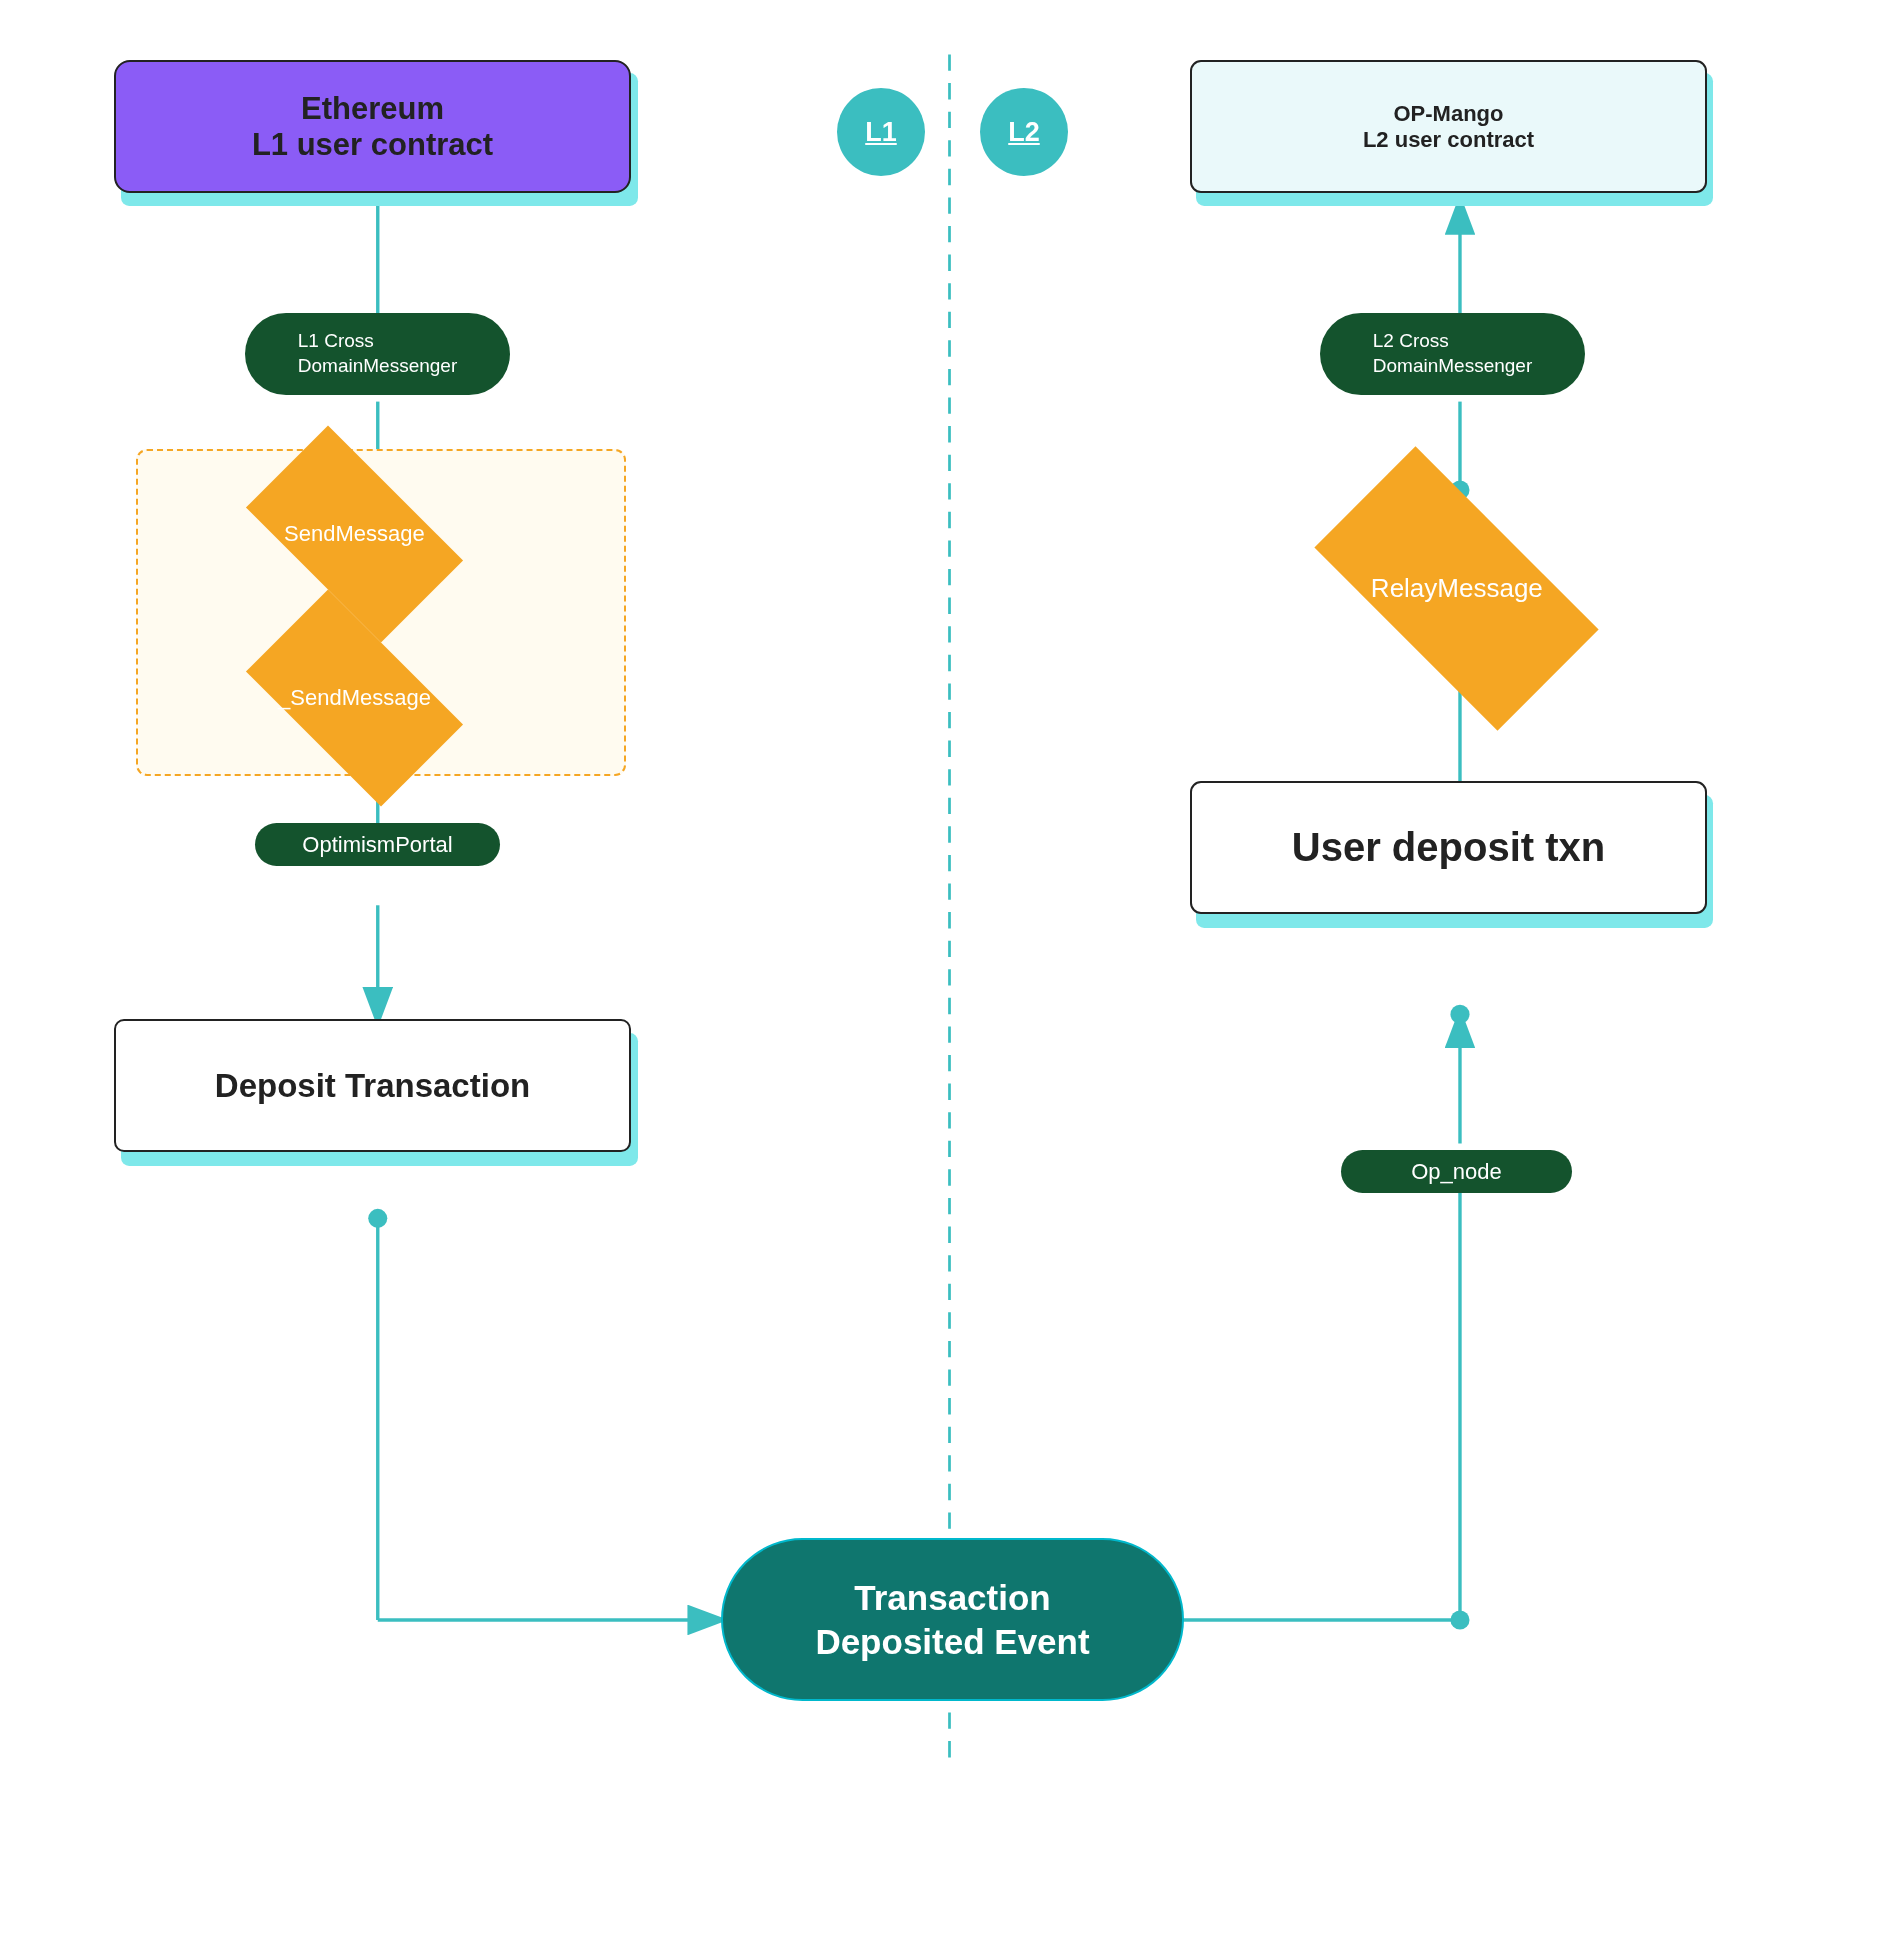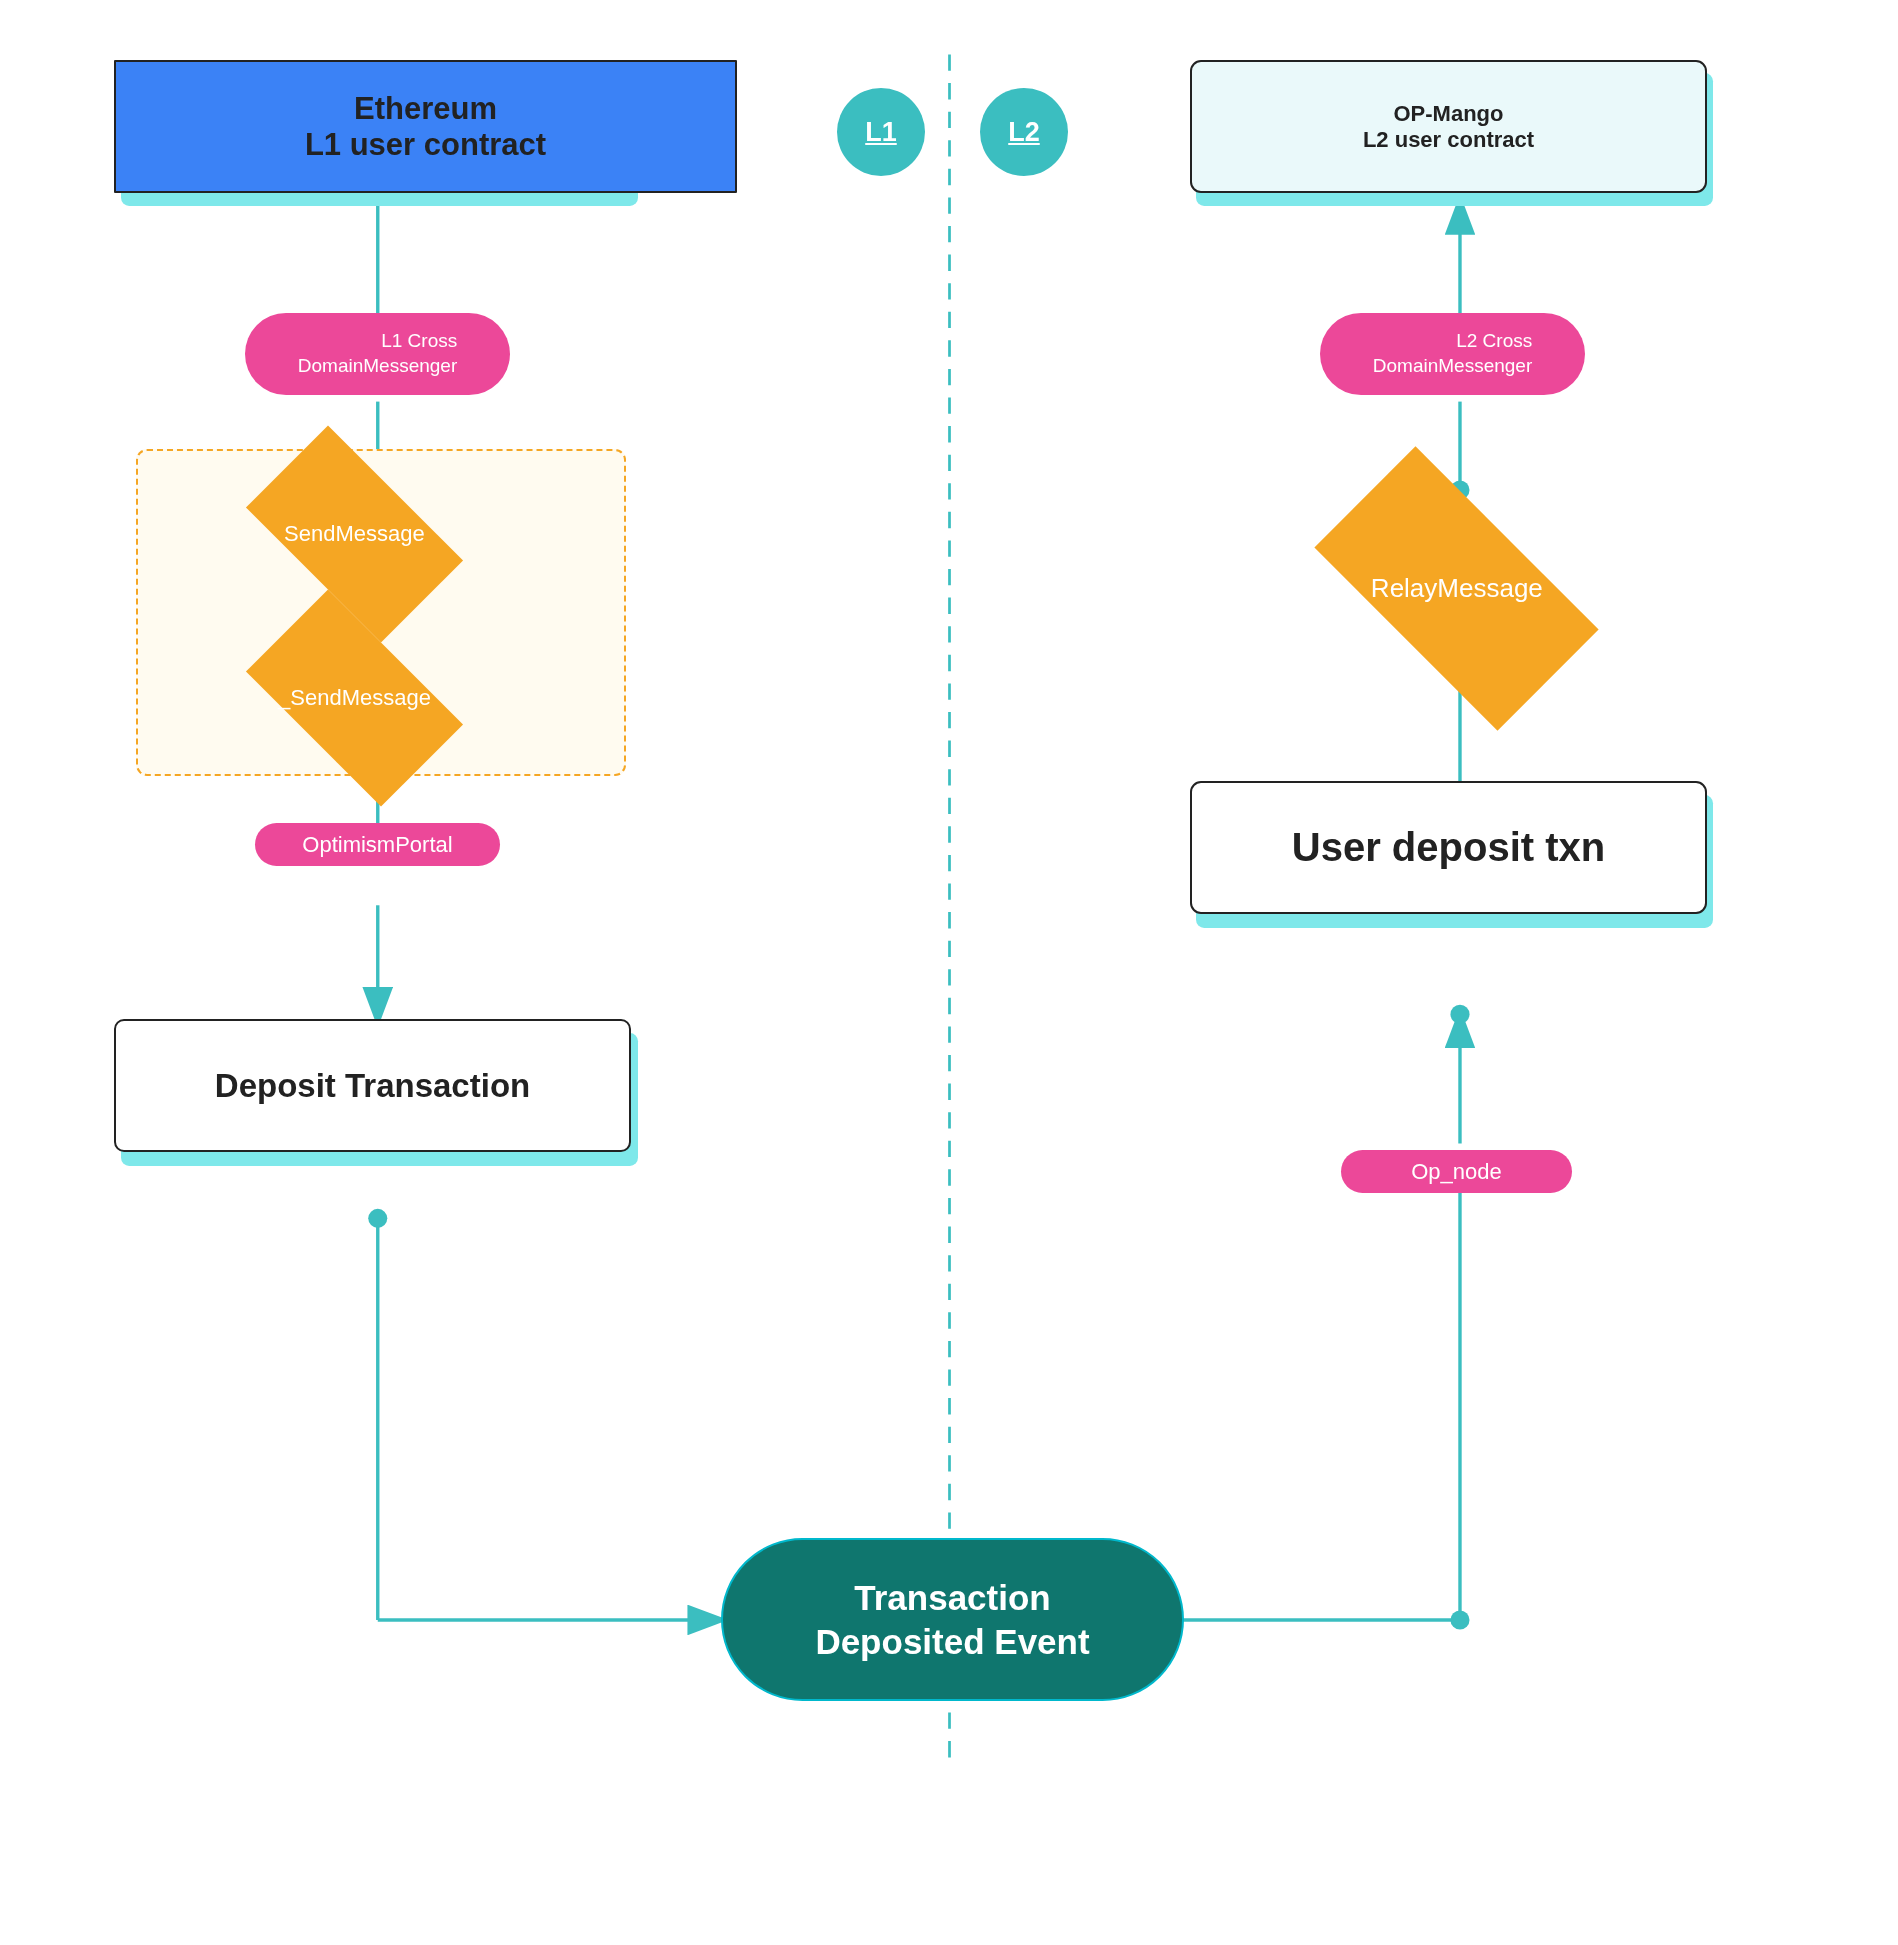--- a/index.html
+++ b/index.html
@@ -49,26 +49,26 @@
       border: 2.7px solid #222;
     }
 
     .node-box-plain {
       background: #ffffff;
       border: 2.7px solid #222;
     }
 
     .node-pill-teal {
       position: absolute;
-      background: #ec4899;
+      background: #14532d;
       border-radius: 680px;
       display: flex;
       align-items: center;
       justify-content: center;
-      text-align: right;
+      text-align: left;
       color: #fff;
       font-size: 20.4px;
       font-weight: 500;
     }
 
     .node-diamond {
       position: absolute;
       background: #f5a623;
       display: flex;
       align-items: center;
@@ -176,21 +176,21 @@
     <span>L1</span>
   </div>
 
   <div class="node-circle-teal" style="left:980px; top:88px; width:88px; height:88px;">
     <span>L2</span>
   </div>
 
   <div class="node-box-shadow" style="left:121px; top:73px; width:517px; height:133px; background:#7ee8ea;">
   </div>
 
-  <div class="node-box node-box-white" style="left:114px; top:60px; width:623px; height:133px; background:#3b82f6; border:2.7px solid #222; border-radius:1px;">
+  <div class="node-box node-box-white" style="left:114px; top:60px; width:517px; height:133px; background:#8b5cf6; border:2.7px solid #222; border-radius:16px;">
     <span style="white-space:pre-line; font-size:31px; font-weight:600;">Ethereum
 L1 user contract</span>
   </div>
 
   <div class="node-box-shadow" style="left:1196px; top:73px; width:517px; height:133px; background:#7ee8ea;">
   </div>
   <div class="node-box node-box-white" style="left:1190px; top:60px; width:517px; height:133px; background:#eaf9fa; border:2.7px solid #222; border-radius:11px;">
     <span style="white-space:pre-line; font-size:22px; font-weight:600;">OP-Mango
 L2 user contract</span>
   </div>

